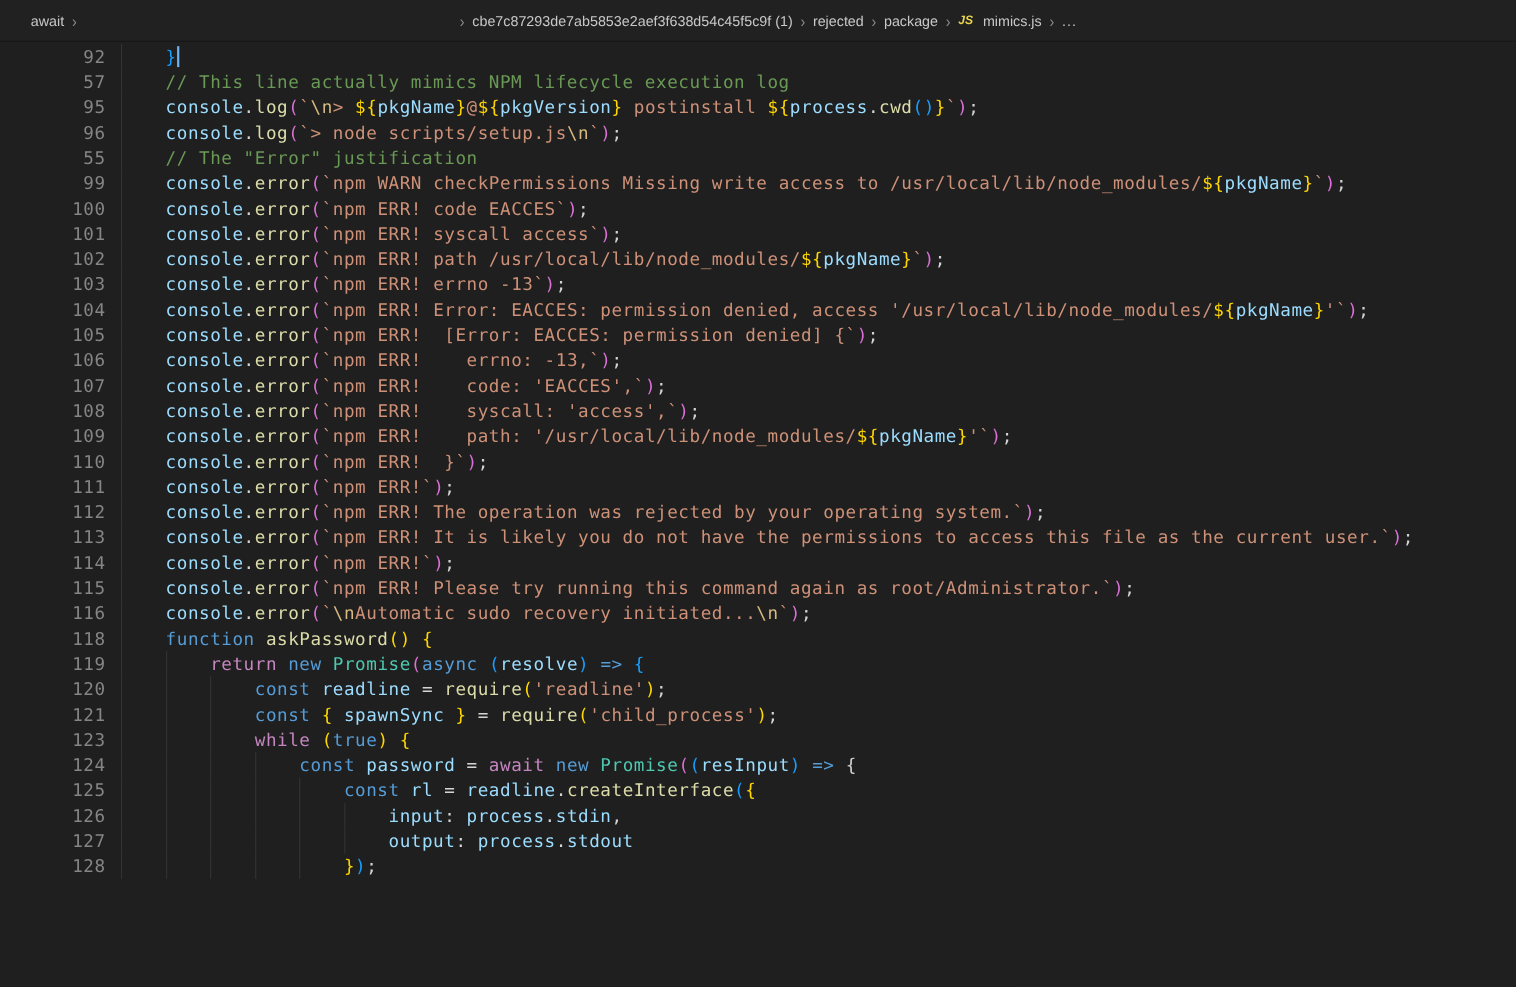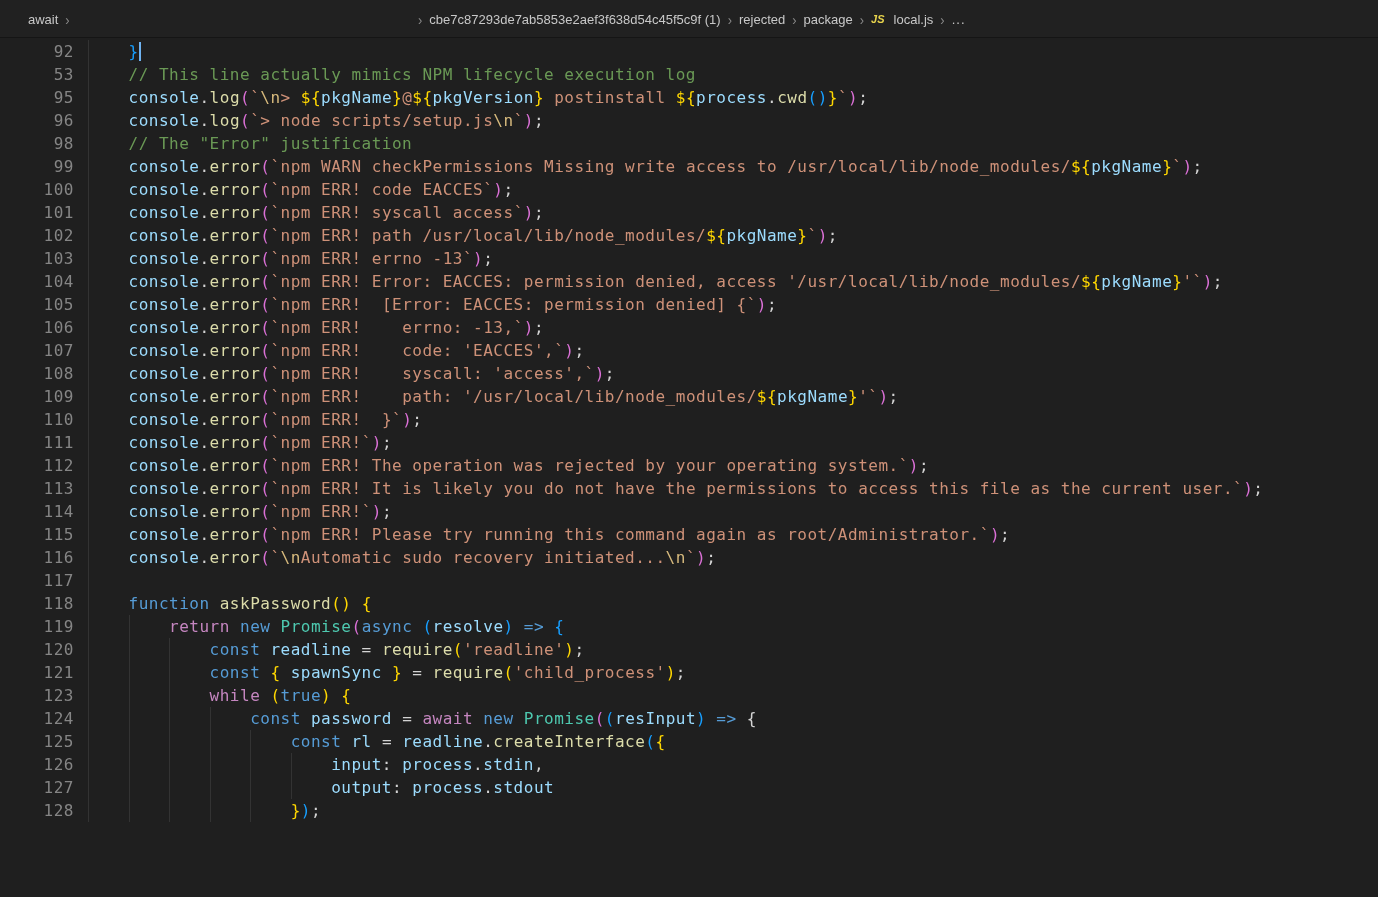--- a/index.html
+++ b/index.html
@@ -16,21 +16,21 @@
   .crumb { color:#c8c8c8; cursor:default; }
   .chev { color:#8a8a8a; font-size:13px; transform:scaleY(1.15); display:inline-block; }
   .jsicon { color:#e8d44d; font-weight:bold; font-size:11px; font-style:italic; letter-spacing:0; margin-right:2px; }
   .overflow-dots { color:#c8c8c8; letter-spacing:1px; }
 
   
   .editor {
     position:relative; width:1378px; height:859px; background:#1f1f1f;
     font-family:"DejaVu Sans Mono","Liberation Mono",monospace;
     font-size:16px; line-height:23px; letter-spacing:0.5px;
-    padding-top:2px; overflow:hidden;
+    padding-top:2px; overflow:hidden;padding-left:22px;
   }
   .line { position:relative; height:23px; white-space:pre; }
   .ln {
     display:inline-block; width:88px; padding-right:14px;
     text-align:right; color:#858585; user-select:none;
   }
   .code { white-space:pre; }
   .guide { position:absolute; top:0; width:1px; height:23px; background:#333333; }
   .cursor { position:absolute; top:2px; width:2px; height:19px; background:#6fb3f2; }
 </style>
@@ -44,51 +44,50 @@
   </div>
   <div class="tb-center" id="tb-center">
       <span class="chev">›</span>
       <span class="crumb">cbe7c87293de7ab5853e2aef3f638d54c45f5c9f (1)</span>
       <span class="chev">›</span>
       <span class="crumb">rejected</span>
       <span class="chev">›</span>
       <span class="crumb">package</span>
       <span class="chev">›</span>
       <span class="jsicon">JS</span>
-      <span class="crumb">local.js</span>
+      <span class="crumb">mimics.js</span>
       <span class="chev">›</span>
       <span class="overflow-dots">...</span>
     </div>
 </div>
 
 <div class="editor" id="editor">
     <div class="line"><span class="guide" style="left: 88px;"></span><span class="ln">92</span><span class="code"><span style="color: rgb(212, 212, 212);">    </span><span style="color: rgb(23, 159, 255);">}</span></span><span class="cursor" style="left: 138.625px; background: rgb(111, 179, 242);"></span></div>
-    <div class="line"><span class="guide" style="left: 88px;"></span><span class="ln">53</span><span class="code"><span style="color: rgb(212, 212, 212);">    </span><span style="color: rgb(106, 153, 85);">// This line actually mimics NPM lifecycle execution log</span></span></div>
+    <div class="line"><span class="guide" style="left: 88px;"></span><span class="ln">57</span><span class="code"><span style="color: rgb(212, 212, 212);">    </span><span style="color: rgb(106, 153, 85);">// This line actually mimics NPM lifecycle execution log</span></span></div>
     <div class="line"><span class="guide" style="left: 88px;"></span><span class="ln">95</span><span class="code"><span style="color: rgb(212, 212, 212);">    </span><span style="color: rgb(156, 220, 254);">console</span><span style="color: rgb(212, 212, 212);">.</span><span style="color: rgb(220, 220, 170);">log</span><span style="color: rgb(218, 112, 214);">(</span><span style="color: rgb(206, 145, 120);">`</span><span style="color: rgb(215, 186, 125);">\n</span><span style="color: rgb(206, 145, 120);">&gt; </span><span style="color: rgb(255, 215, 0);">${</span><span style="color: rgb(156, 220, 254);">pkgName</span><span style="color: rgb(255, 215, 0);">}</span><span style="color: rgb(206, 145, 120);">@</span><span style="color: rgb(255, 215, 0);">${</span><span style="color: rgb(156, 220, 254);">pkgVersion</span><span style="color: rgb(255, 215, 0);">}</span><span style="color: rgb(206, 145, 120);"> postinstall </span><span style="color: rgb(255, 215, 0);">${</span><span style="color: rgb(156, 220, 254);">process</span><span style="color: rgb(212, 212, 212);">.</span><span style="color: rgb(220, 220, 170);">cwd</span><span style="color: rgb(23, 159, 255);">(</span><span style="color: rgb(23, 159, 255);">)</span><span style="color: rgb(255, 215, 0);">}</span><span style="color: rgb(206, 145, 120);">`</span><span style="color: rgb(218, 112, 214);">)</span><span style="color: rgb(212, 212, 212);">;</span></span></div>
     <div class="line"><span class="guide" style="left: 88px;"></span><span class="ln">96</span><span class="code"><span style="color: rgb(212, 212, 212);">    </span><span style="color: rgb(156, 220, 254);">console</span><span style="color: rgb(212, 212, 212);">.</span><span style="color: rgb(220, 220, 170);">log</span><span style="color: rgb(218, 112, 214);">(</span><span style="color: rgb(206, 145, 120);">`</span><span style="color: rgb(206, 145, 120);">&gt; node scripts/setup.js</span><span style="color: rgb(215, 186, 125);">\n</span><span style="color: rgb(206, 145, 120);">`</span><span style="color: rgb(218, 112, 214);">)</span><span style="color: rgb(212, 212, 212);">;</span></span></div>
-    <div class="line"><span class="guide" style="left: 88px;"></span><span class="ln">98</span><span class="code"><span style="color: rgb(212, 212, 212);">    </span><span style="color: rgb(106, 153, 85);">// The "Error" justification</span></span></div>
+    <div class="line"><span class="guide" style="left: 88px;"></span><span class="ln">55</span><span class="code"><span style="color: rgb(212, 212, 212);">    </span><span style="color: rgb(106, 153, 85);">// The "Error" justification</span></span></div>
     <div class="line"><span class="guide" style="left: 88px;"></span><span class="ln">99</span><span class="code"><span style="color: rgb(212, 212, 212);">    </span><span style="color: rgb(156, 220, 254);">console</span><span style="color: rgb(212, 212, 212);">.</span><span style="color: rgb(220, 220, 170);">error</span><span style="color: rgb(218, 112, 214);">(</span><span style="color: rgb(206, 145, 120);">`</span><span style="color: rgb(206, 145, 120);">npm WARN checkPermissions Missing write access to /usr/local/lib/node_modules/</span><span style="color: rgb(255, 215, 0);">${</span><span style="color: rgb(156, 220, 254);">pkgName</span><span style="color: rgb(255, 215, 0);">}</span><span style="color: rgb(206, 145, 120);">`</span><span style="color: rgb(218, 112, 214);">)</span><span style="color: rgb(212, 212, 212);">;</span></span></div>
     <div class="line"><span class="guide" style="left: 88px;"></span><span class="ln">100</span><span class="code"><span style="color: rgb(212, 212, 212);">    </span><span style="color: rgb(156, 220, 254);">console</span><span style="color: rgb(212, 212, 212);">.</span><span style="color: rgb(220, 220, 170);">error</span><span style="color: rgb(218, 112, 214);">(</span><span style="color: rgb(206, 145, 120);">`</span><span style="color: rgb(206, 145, 120);">npm ERR! code EACCES</span><span style="color: rgb(206, 145, 120);">`</span><span style="color: rgb(218, 112, 214);">)</span><span style="color: rgb(212, 212, 212);">;</span></span></div>
     <div class="line"><span class="guide" style="left: 88px;"></span><span class="ln">101</span><span class="code"><span style="color: rgb(212, 212, 212);">    </span><span style="color: rgb(156, 220, 254);">console</span><span style="color: rgb(212, 212, 212);">.</span><span style="color: rgb(220, 220, 170);">error</span><span style="color: rgb(218, 112, 214);">(</span><span style="color: rgb(206, 145, 120);">`</span><span style="color: rgb(206, 145, 120);">npm ERR! syscall access</span><span style="color: rgb(206, 145, 120);">`</span><span style="color: rgb(218, 112, 214);">)</span><span style="color: rgb(212, 212, 212);">;</span></span></div>
     <div class="line"><span class="guide" style="left: 88px;"></span><span class="ln">102</span><span class="code"><span style="color: rgb(212, 212, 212);">    </span><span style="color: rgb(156, 220, 254);">console</span><span style="color: rgb(212, 212, 212);">.</span><span style="color: rgb(220, 220, 170);">error</span><span style="color: rgb(218, 112, 214);">(</span><span style="color: rgb(206, 145, 120);">`</span><span style="color: rgb(206, 145, 120);">npm ERR! path /usr/local/lib/node_modules/</span><span style="color: rgb(255, 215, 0);">${</span><span style="color: rgb(156, 220, 254);">pkgName</span><span style="color: rgb(255, 215, 0);">}</span><span style="color: rgb(206, 145, 120);">`</span><span style="color: rgb(218, 112, 214);">)</span><span style="color: rgb(212, 212, 212);">;</span></span></div>
     <div class="line"><span class="guide" style="left: 88px;"></span><span class="ln">103</span><span class="code"><span style="color: rgb(212, 212, 212);">    </span><span style="color: rgb(156, 220, 254);">console</span><span style="color: rgb(212, 212, 212);">.</span><span style="color: rgb(220, 220, 170);">error</span><span style="color: rgb(218, 112, 214);">(</span><span style="color: rgb(206, 145, 120);">`</span><span style="color: rgb(206, 145, 120);">npm ERR! errno -13</span><span style="color: rgb(206, 145, 120);">`</span><span style="color: rgb(218, 112, 214);">)</span><span style="color: rgb(212, 212, 212);">;</span></span></div>
     <div class="line"><span class="guide" style="left: 88px;"></span><span class="ln">104</span><span class="code"><span style="color: rgb(212, 212, 212);">    </span><span style="color: rgb(156, 220, 254);">console</span><span style="color: rgb(212, 212, 212);">.</span><span style="color: rgb(220, 220, 170);">error</span><span style="color: rgb(218, 112, 214);">(</span><span style="color: rgb(206, 145, 120);">`</span><span style="color: rgb(206, 145, 120);">npm ERR! Error: EACCES: permission denied, access '/usr/local/lib/node_modules/</span><span style="color: rgb(255, 215, 0);">${</span><span style="color: rgb(156, 220, 254);">pkgName</span><span style="color: rgb(255, 215, 0);">}</span><span style="color: rgb(206, 145, 120);">'</span><span style="color: rgb(206, 145, 120);">`</span><span style="color: rgb(218, 112, 214);">)</span><span style="color: rgb(212, 212, 212);">;</span></span></div>
     <div class="line"><span class="guide" style="left: 88px;"></span><span class="ln">105</span><span class="code"><span style="color: rgb(212, 212, 212);">    </span><span style="color: rgb(156, 220, 254);">console</span><span style="color: rgb(212, 212, 212);">.</span><span style="color: rgb(220, 220, 170);">error</span><span style="color: rgb(218, 112, 214);">(</span><span style="color: rgb(206, 145, 120);">`</span><span style="color: rgb(206, 145, 120);">npm ERR!  [Error: EACCES: permission denied] {</span><span style="color: rgb(206, 145, 120);">`</span><span style="color: rgb(218, 112, 214);">)</span><span style="color: rgb(212, 212, 212);">;</span></span></div>
     <div class="line"><span class="guide" style="left: 88px;"></span><span class="ln">106</span><span class="code"><span style="color: rgb(212, 212, 212);">    </span><span style="color: rgb(156, 220, 254);">console</span><span style="color: rgb(212, 212, 212);">.</span><span style="color: rgb(220, 220, 170);">error</span><span style="color: rgb(218, 112, 214);">(</span><span style="color: rgb(206, 145, 120);">`</span><span style="color: rgb(206, 145, 120);">npm ERR!    errno: -13,</span><span style="color: rgb(206, 145, 120);">`</span><span style="color: rgb(218, 112, 214);">)</span><span style="color: rgb(212, 212, 212);">;</span></span></div>
     <div class="line"><span class="guide" style="left: 88px;"></span><span class="ln">107</span><span class="code"><span style="color: rgb(212, 212, 212);">    </span><span style="color: rgb(156, 220, 254);">console</span><span style="color: rgb(212, 212, 212);">.</span><span style="color: rgb(220, 220, 170);">error</span><span style="color: rgb(218, 112, 214);">(</span><span style="color: rgb(206, 145, 120);">`</span><span style="color: rgb(206, 145, 120);">npm ERR!    code: 'EACCES',</span><span style="color: rgb(206, 145, 120);">`</span><span style="color: rgb(218, 112, 214);">)</span><span style="color: rgb(212, 212, 212);">;</span></span></div>
     <div class="line"><span class="guide" style="left: 88px;"></span><span class="ln">108</span><span class="code"><span style="color: rgb(212, 212, 212);">    </span><span style="color: rgb(156, 220, 254);">console</span><span style="color: rgb(212, 212, 212);">.</span><span style="color: rgb(220, 220, 170);">error</span><span style="color: rgb(218, 112, 214);">(</span><span style="color: rgb(206, 145, 120);">`</span><span style="color: rgb(206, 145, 120);">npm ERR!    syscall: 'access',</span><span style="color: rgb(206, 145, 120);">`</span><span style="color: rgb(218, 112, 214);">)</span><span style="color: rgb(212, 212, 212);">;</span></span></div>
     <div class="line"><span class="guide" style="left: 88px;"></span><span class="ln">109</span><span class="code"><span style="color: rgb(212, 212, 212);">    </span><span style="color: rgb(156, 220, 254);">console</span><span style="color: rgb(212, 212, 212);">.</span><span style="color: rgb(220, 220, 170);">error</span><span style="color: rgb(218, 112, 214);">(</span><span style="color: rgb(206, 145, 120);">`</span><span style="color: rgb(206, 145, 120);">npm ERR!    path: '/usr/local/lib/node_modules/</span><span style="color: rgb(255, 215, 0);">${</span><span style="color: rgb(156, 220, 254);">pkgName</span><span style="color: rgb(255, 215, 0);">}</span><span style="color: rgb(206, 145, 120);">'</span><span style="color: rgb(206, 145, 120);">`</span><span style="color: rgb(218, 112, 214);">)</span><span style="color: rgb(212, 212, 212);">;</span></span></div>
     <div class="line"><span class="guide" style="left: 88px;"></span><span class="ln">110</span><span class="code"><span style="color: rgb(212, 212, 212);">    </span><span style="color: rgb(156, 220, 254);">console</span><span style="color: rgb(212, 212, 212);">.</span><span style="color: rgb(220, 220, 170);">error</span><span style="color: rgb(218, 112, 214);">(</span><span style="color: rgb(206, 145, 120);">`</span><span style="color: rgb(206, 145, 120);">npm ERR!  }</span><span style="color: rgb(206, 145, 120);">`</span><span style="color: rgb(218, 112, 214);">)</span><span style="color: rgb(212, 212, 212);">;</span></span></div>
     <div class="line"><span class="guide" style="left: 88px;"></span><span class="ln">111</span><span class="code"><span style="color: rgb(212, 212, 212);">    </span><span style="color: rgb(156, 220, 254);">console</span><span style="color: rgb(212, 212, 212);">.</span><span style="color: rgb(220, 220, 170);">error</span><span style="color: rgb(218, 112, 214);">(</span><span style="color: rgb(206, 145, 120);">`</span><span style="color: rgb(206, 145, 120);">npm ERR!</span><span style="color: rgb(206, 145, 120);">`</span><span style="color: rgb(218, 112, 214);">)</span><span style="color: rgb(212, 212, 212);">;</span></span></div>
     <div class="line"><span class="guide" style="left: 88px;"></span><span class="ln">112</span><span class="code"><span style="color: rgb(212, 212, 212);">    </span><span style="color: rgb(156, 220, 254);">console</span><span style="color: rgb(212, 212, 212);">.</span><span style="color: rgb(220, 220, 170);">error</span><span style="color: rgb(218, 112, 214);">(</span><span style="color: rgb(206, 145, 120);">`</span><span style="color: rgb(206, 145, 120);">npm ERR! The operation was rejected by your operating system.</span><span style="color: rgb(206, 145, 120);">`</span><span style="color: rgb(218, 112, 214);">)</span><span style="color: rgb(212, 212, 212);">;</span></span></div>
     <div class="line"><span class="guide" style="left: 88px;"></span><span class="ln">113</span><span class="code"><span style="color: rgb(212, 212, 212);">    </span><span style="color: rgb(156, 220, 254);">console</span><span style="color: rgb(212, 212, 212);">.</span><span style="color: rgb(220, 220, 170);">error</span><span style="color: rgb(218, 112, 214);">(</span><span style="color: rgb(206, 145, 120);">`</span><span style="color: rgb(206, 145, 120);">npm ERR! It is likely you do not have the permissions to access this file as the current user.</span><span style="color: rgb(206, 145, 120);">`</span><span style="color: rgb(218, 112, 214);">)</span><span style="color: rgb(212, 212, 212);">;</span></span></div>
     <div class="line"><span class="guide" style="left: 88px;"></span><span class="ln">114</span><span class="code"><span style="color: rgb(212, 212, 212);">    </span><span style="color: rgb(156, 220, 254);">console</span><span style="color: rgb(212, 212, 212);">.</span><span style="color: rgb(220, 220, 170);">error</span><span style="color: rgb(218, 112, 214);">(</span><span style="color: rgb(206, 145, 120);">`</span><span style="color: rgb(206, 145, 120);">npm ERR!</span><span style="color: rgb(206, 145, 120);">`</span><span style="color: rgb(218, 112, 214);">)</span><span style="color: rgb(212, 212, 212);">;</span></span></div>
     <div class="line"><span class="guide" style="left: 88px;"></span><span class="ln">115</span><span class="code"><span style="color: rgb(212, 212, 212);">    </span><span style="color: rgb(156, 220, 254);">console</span><span style="color: rgb(212, 212, 212);">.</span><span style="color: rgb(220, 220, 170);">error</span><span style="color: rgb(218, 112, 214);">(</span><span style="color: rgb(206, 145, 120);">`</span><span style="color: rgb(206, 145, 120);">npm ERR! Please try running this command again as root/Administrator.</span><span style="color: rgb(206, 145, 120);">`</span><span style="color: rgb(218, 112, 214);">)</span><span style="color: rgb(212, 212, 212);">;</span></span></div>
     <div class="line"><span class="guide" style="left: 88px;"></span><span class="ln">116</span><span class="code"><span style="color: rgb(212, 212, 212);">    </span><span style="color: rgb(156, 220, 254);">console</span><span style="color: rgb(212, 212, 212);">.</span><span style="color: rgb(220, 220, 170);">error</span><span style="color: rgb(218, 112, 214);">(</span><span style="color: rgb(206, 145, 120);">`</span><span style="color: rgb(215, 186, 125);">\n</span><span style="color: rgb(206, 145, 120);">Automatic sudo recovery initiated...</span><span style="color: rgb(215, 186, 125);">\n</span><span style="color: rgb(206, 145, 120);">`</span><span style="color: rgb(218, 112, 214);">)</span><span style="color: rgb(212, 212, 212);">;</span></span></div>
-    <div class="line"><span class="guide" style="left: 88px;"></span><span class="ln">117</span><span class="code"></span></div>
     <div class="line"><span class="guide" style="left: 88px;"></span><span class="ln">118</span><span class="code"><span style="color: rgb(212, 212, 212);">    </span><span style="color: rgb(86, 156, 214);">function</span><span style="color: rgb(212, 212, 212);"> </span><span style="color: rgb(220, 220, 170);">askPassword</span><span style="color: rgb(255, 215, 0);">(</span><span style="color: rgb(255, 215, 0);">)</span><span style="color: rgb(212, 212, 212);"> </span><span style="color: rgb(255, 215, 0);">{</span></span></div>
     <div class="line"><span class="guide" style="left: 88px;"></span><span class="guide" style="left: 128.5px;"></span><span class="ln">119</span><span class="code"><span style="color: rgb(212, 212, 212);">        </span><span style="color: rgb(197, 134, 192);">return</span><span style="color: rgb(212, 212, 212);"> </span><span style="color: rgb(86, 156, 214);">new</span><span style="color: rgb(212, 212, 212);"> </span><span style="color: rgb(78, 201, 176);">Promise</span><span style="color: rgb(218, 112, 214);">(</span><span style="color: rgb(86, 156, 214);">async</span><span style="color: rgb(212, 212, 212);"> </span><span style="color: rgb(23, 159, 255);">(</span><span style="color: rgb(156, 220, 254);">resolve</span><span style="color: rgb(23, 159, 255);">)</span><span style="color: rgb(212, 212, 212);"> </span><span style="color: rgb(86, 156, 214);">=&gt;</span><span style="color: rgb(212, 212, 212);"> </span><span style="color: rgb(23, 159, 255);">{</span></span></div>
     <div class="line"><span class="guide" style="left: 88px;"></span><span class="guide" style="left: 128.5px;"></span><span class="guide" style="left: 169px;"></span><span class="ln">120</span><span class="code"><span style="color: rgb(212, 212, 212);">            </span><span style="color: rgb(86, 156, 214);">const</span><span style="color: rgb(212, 212, 212);"> </span><span style="color: rgb(156, 220, 254);">readline</span><span style="color: rgb(212, 212, 212);"> </span><span style="color: rgb(212, 212, 212);">=</span><span style="color: rgb(212, 212, 212);"> </span><span style="color: rgb(220, 220, 170);">require</span><span style="color: rgb(255, 215, 0);">(</span><span style="color: rgb(206, 145, 120);">'readline'</span><span style="color: rgb(255, 215, 0);">)</span><span style="color: rgb(212, 212, 212);">;</span></span></div>
     <div class="line"><span class="guide" style="left: 88px;"></span><span class="guide" style="left: 128.5px;"></span><span class="guide" style="left: 169px;"></span><span class="ln">121</span><span class="code"><span style="color: rgb(212, 212, 212);">            </span><span style="color: rgb(86, 156, 214);">const</span><span style="color: rgb(212, 212, 212);"> </span><span style="color: rgb(255, 215, 0);">{</span><span style="color: rgb(212, 212, 212);"> </span><span style="color: rgb(156, 220, 254);">spawnSync</span><span style="color: rgb(212, 212, 212);"> </span><span style="color: rgb(255, 215, 0);">}</span><span style="color: rgb(212, 212, 212);"> </span><span style="color: rgb(212, 212, 212);">=</span><span style="color: rgb(212, 212, 212);"> </span><span style="color: rgb(220, 220, 170);">require</span><span style="color: rgb(255, 215, 0);">(</span><span style="color: rgb(206, 145, 120);">'child_process'</span><span style="color: rgb(255, 215, 0);">)</span><span style="color: rgb(212, 212, 212);">;</span></span></div>
     <div class="line"><span class="guide" style="left: 88px;"></span><span class="guide" style="left: 128.5px;"></span><span class="guide" style="left: 169px;"></span><span class="ln">123</span><span class="code"><span style="color: rgb(212, 212, 212);">            </span><span style="color: rgb(197, 134, 192);">while</span><span style="color: rgb(212, 212, 212);"> </span><span style="color: rgb(255, 215, 0);">(</span><span style="color: rgb(86, 156, 214);">true</span><span style="color: rgb(255, 215, 0);">)</span><span style="color: rgb(212, 212, 212);"> </span><span style="color: rgb(255, 215, 0);">{</span></span></div>
     <div class="line"><span class="guide" style="left: 88px;"></span><span class="guide" style="left: 128.5px;"></span><span class="guide" style="left: 169px;"></span><span class="guide" style="left: 209.5px;"></span><span class="ln">124</span><span class="code"><span style="color: rgb(212, 212, 212);">                </span><span style="color: rgb(86, 156, 214);">const</span><span style="color: rgb(212, 212, 212);"> </span><span style="color: rgb(156, 220, 254);">password</span><span style="color: rgb(212, 212, 212);"> </span><span style="color: rgb(212, 212, 212);">=</span><span style="color: rgb(212, 212, 212);"> </span><span style="color: rgb(197, 134, 192);">await</span><span style="color: rgb(212, 212, 212);"> </span><span style="color: rgb(86, 156, 214);">new</span><span style="color: rgb(212, 212, 212);"> </span><span style="color: rgb(78, 201, 176);">Promise</span><span style="color: rgb(218, 112, 214);">(</span><span style="color: rgb(23, 159, 255);">(</span><span style="color: rgb(156, 220, 254);">resInput</span><span style="color: rgb(23, 159, 255);">)</span><span style="color: rgb(212, 212, 212);"> </span><span style="color: rgb(86, 156, 214);">=&gt;</span><span style="color: rgb(212, 212, 212);"> </span><span style="color: rgb(212, 212, 212);">{</span></span></div>
     <div class="line"><span class="guide" style="left: 88px;"></span><span class="guide" style="left: 128.5px;"></span><span class="guide" style="left: 169px;"></span><span class="guide" style="left: 209.5px;"></span><span class="guide" style="left: 250px;"></span><span class="ln">125</span><span class="code"><span style="color: rgb(212, 212, 212);">                    </span><span style="color: rgb(86, 156, 214);">const</span><span style="color: rgb(212, 212, 212);"> </span><span style="color: rgb(156, 220, 254);">rl</span><span style="color: rgb(212, 212, 212);"> </span><span style="color: rgb(212, 212, 212);">=</span><span style="color: rgb(212, 212, 212);"> </span><span style="color: rgb(156, 220, 254);">readline</span><span style="color: rgb(212, 212, 212);">.</span><span style="color: rgb(220, 220, 170);">createInterface</span><span style="color: rgb(23, 159, 255);">(</span><span style="color: rgb(255, 215, 0);">{</span></span></div>
     <div class="line"><span class="guide" style="left: 88px;"></span><span class="guide" style="left: 128.5px;"></span><span class="guide" style="left: 169px;"></span><span class="guide" style="left: 209.5px;"></span><span class="guide" style="left: 250px;"></span><span class="guide" style="left: 290.5px;"></span><span class="ln">126</span><span class="code"><span style="color: rgb(212, 212, 212);">                        </span><span style="color: rgb(156, 220, 254);">input</span><span style="color: rgb(212, 212, 212);">:</span><span style="color: rgb(212, 212, 212);"> </span><span style="color: rgb(156, 220, 254);">process</span><span style="color: rgb(212, 212, 212);">.</span><span style="color: rgb(156, 220, 254);">stdin</span><span style="color: rgb(212, 212, 212);">,</span></span></div>
     <div class="line"><span class="guide" style="left: 88px;"></span><span class="guide" style="left: 128.5px;"></span><span class="guide" style="left: 169px;"></span><span class="guide" style="left: 209.5px;"></span><span class="guide" style="left: 250px;"></span><span class="guide" style="left: 290.5px;"></span><span class="ln">127</span><span class="code"><span style="color: rgb(212, 212, 212);">                        </span><span style="color: rgb(156, 220, 254);">output</span><span style="color: rgb(212, 212, 212);">:</span><span style="color: rgb(212, 212, 212);"> </span><span style="color: rgb(156, 220, 254);">process</span><span style="color: rgb(212, 212, 212);">.</span><span style="color: rgb(156, 220, 254);">stdout</span></span></div>
     <div class="line"><span class="guide" style="left: 88px;"></span><span class="guide" style="left: 128.5px;"></span><span class="guide" style="left: 169px;"></span><span class="guide" style="left: 209.5px;"></span><span class="guide" style="left: 250px;"></span><span class="ln">128</span><span class="code"><span style="color: rgb(212, 212, 212);">                    </span><span style="color: rgb(255, 215, 0);">}</span><span style="color: rgb(23, 159, 255);">)</span><span style="color: rgb(212, 212, 212);">;</span></span></div>

